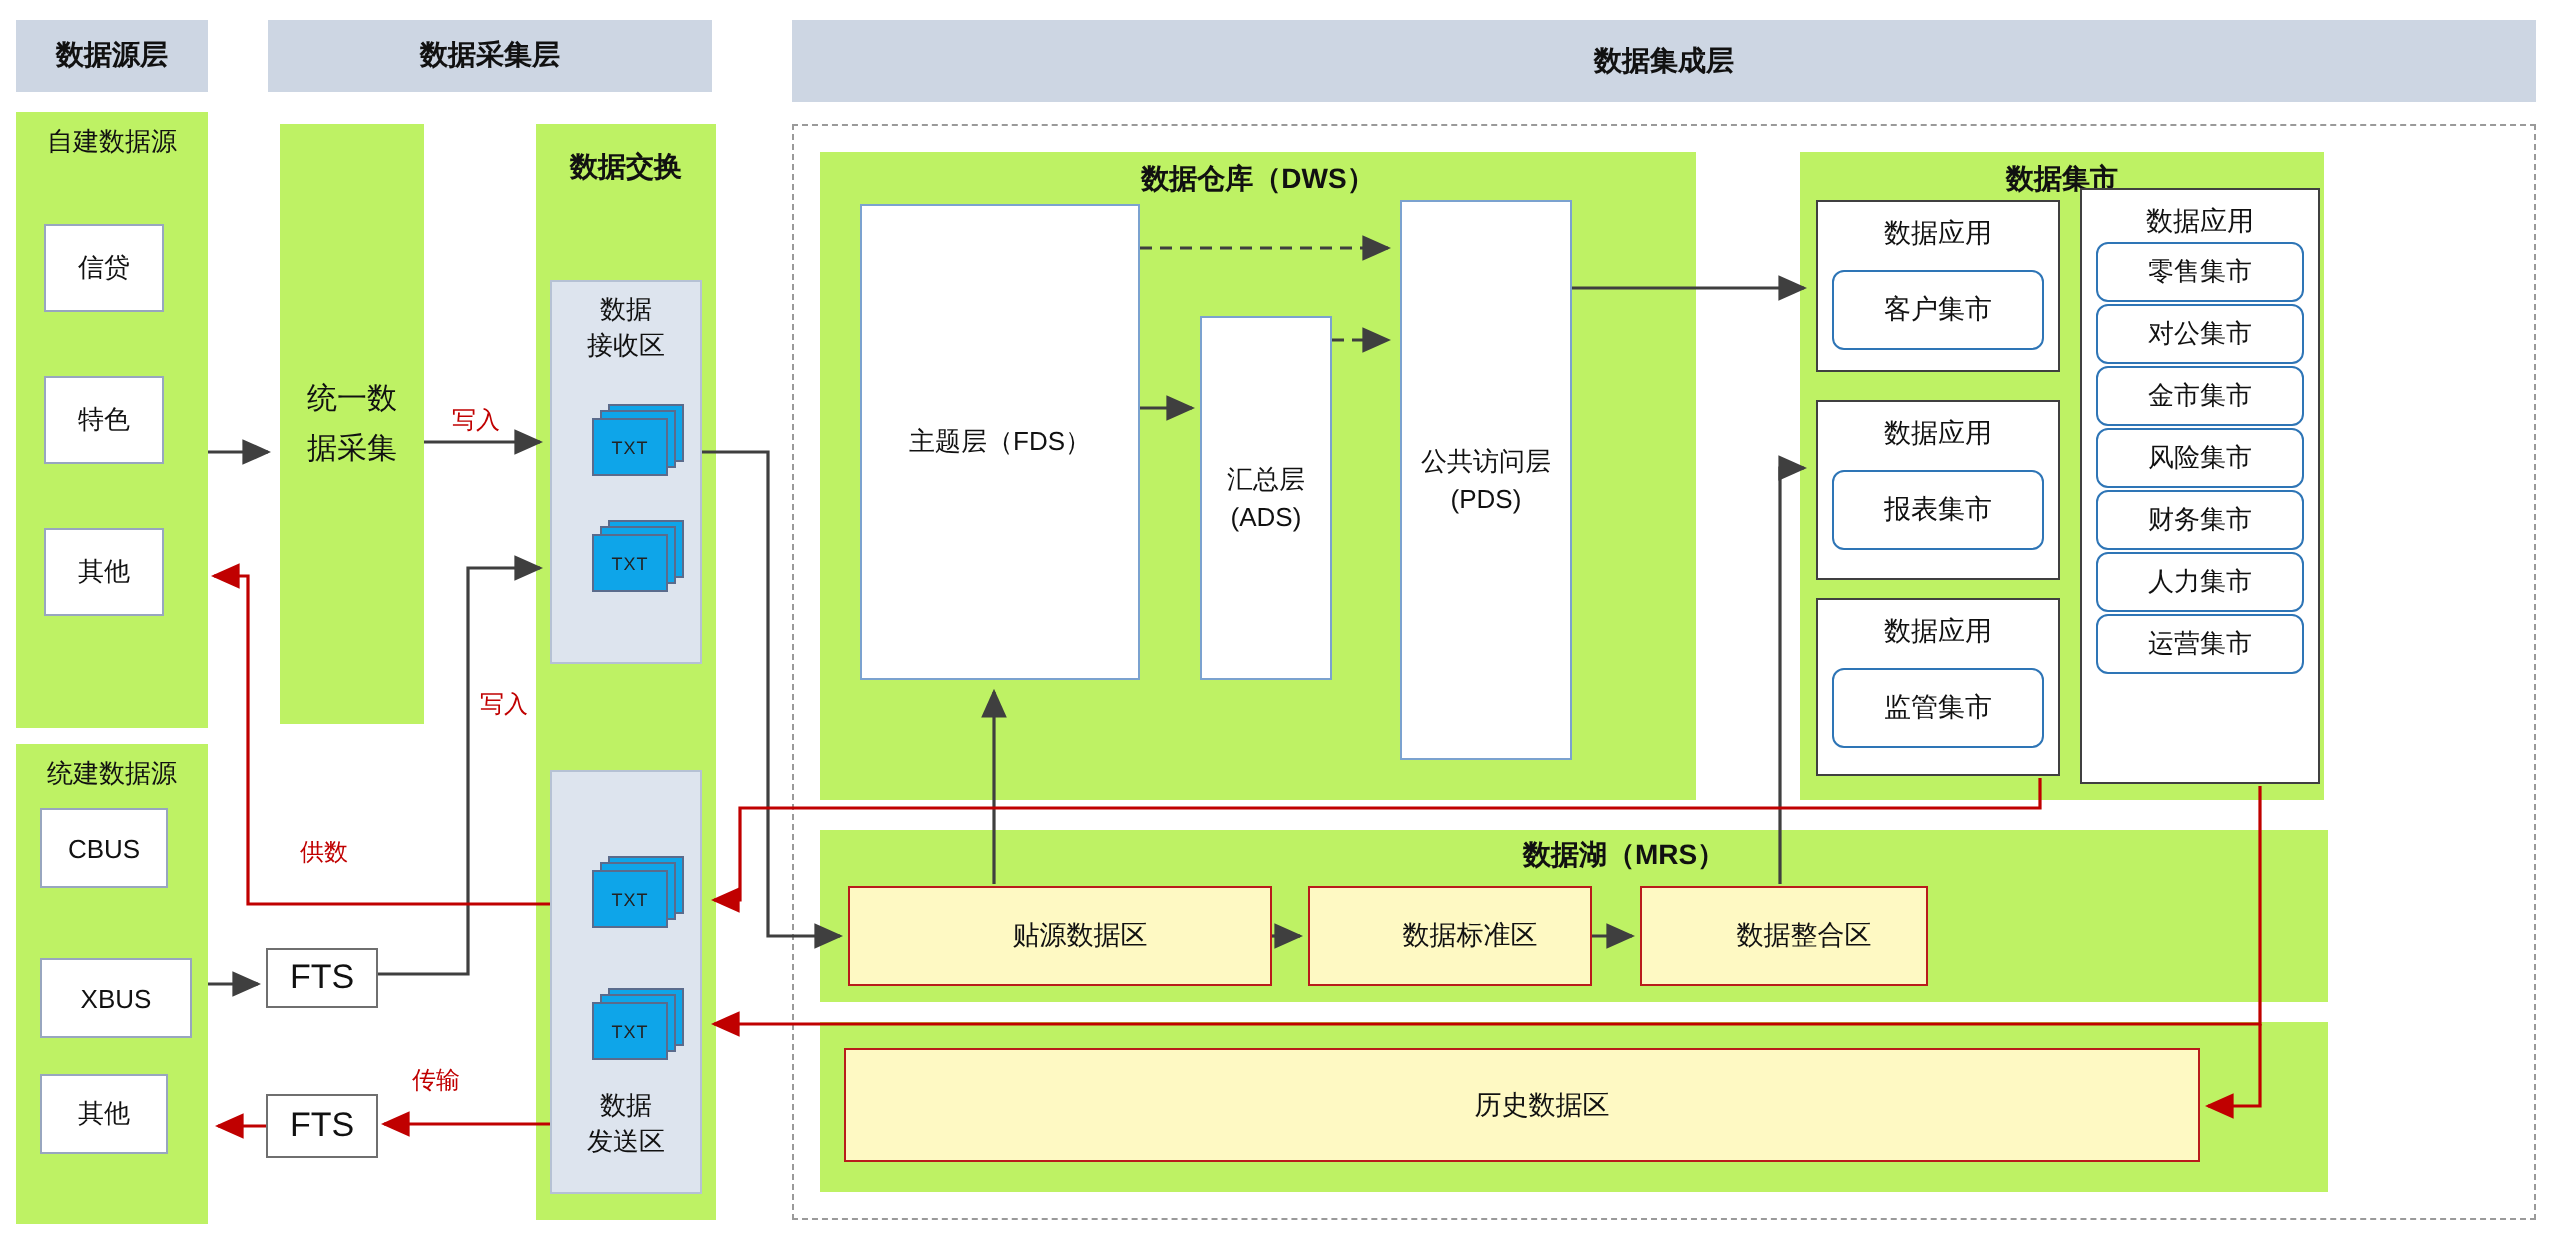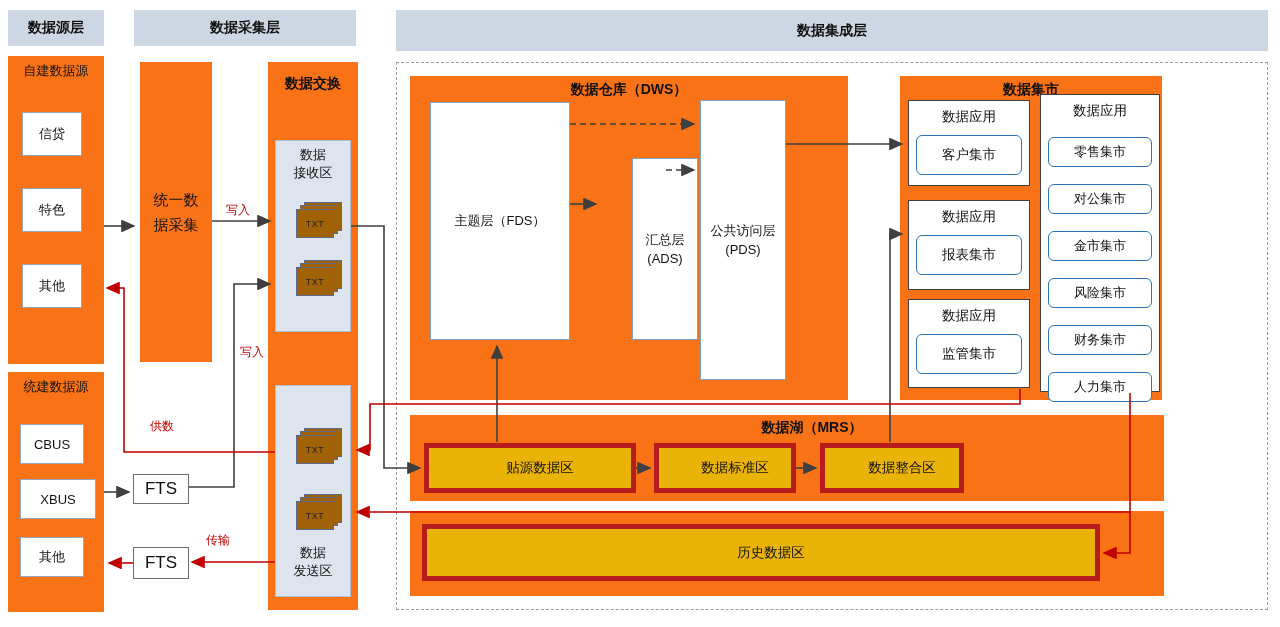--- a/index.html
+++ b/index.html
@@ -3,37 +3,37 @@
 <meta charset="utf-8">
 <style>
   html,body{margin:0;padding:0;background:#fff;}
   #canvas{
     position:relative;width:1280px;height:627px;background:#fff;
     font-family:"Liberation Sans","DejaVu Sans",sans-serif;color:#111;
     overflow:hidden;
   }
   .abs{position:absolute;box-sizing:border-box;}
   .fc{display:flex;align-items:center;justify-content:center;text-align:center;}
-  .panel{background:#f97316;}
+  .panel{background:#bef264;}
   .hdr{background:#cdd6e3;font-weight:700;font-size:14px;}
   .sec-title{font-weight:700;font-size:14px;}
   .sub-title{font-size:13px;}
   .pre{white-space:pre-line;}
   .srcbox{background:#fff;border:1px solid #98a6bf;font-size:13px;}
   .ftsbox{background:#fff;border:1px solid #6f6f6f;font-size:17px;}
   .dwsbox{background:#fff;border:1px solid #7ba2cf;font-size:13px;line-height:1.5;}
-  .mrsbox{background:#eab308;border:5px solid #b91c1c;font-size:13.5px;padding-left:20px;}
+  .mrsbox{background:#fef9c3;border:1px solid #b91c1c;font-size:13.5px;padding-left:20px;}
   .app-group{background:#fff;border:1.5px solid #404040;display:flex;flex-direction:column;align-items:center;padding:7px 8px;}
   .app-label{font-size:13.5px;}
   .mart-box{width:100%;height:38px;margin-top:9px;border:1px solid #2e75b6;border-radius:6px;background:#fff;
     display:flex;align-items:center;justify-content:center;font-size:13.5px;flex:none;}
-  .mart-box.small{height:28px;margin-top:17px;font-size:13px;}
+  .mart-box.small{height:28px;margin-top:1px;font-size:13px;}
   .dashed{border:1px dashed #9a9a9a;background:#fff;}
   .txt-stack{width:46px;height:36px;}
-  .pg{position:absolute;background:#a16207;border:1px solid #5a6b8c;width:38px;height:29px;box-sizing:border-box;}
+  .pg{position:absolute;background:#0ea5e9;border:1px solid #5a6b8c;width:38px;height:29px;box-sizing:border-box;}
   .p3{right:0;top:0;}
   .p2{right:4px;top:3px;}
   .p1{left:0;bottom:0;display:flex;align-items:center;justify-content:center;font-size:9px;color:#222;letter-spacing:.5px;}
   .rlabel{position:absolute;color:#c00000;font-size:12px;z-index:6;}
   #wires{position:absolute;left:0;top:0;z-index:5;pointer-events:none;}
   .lb{stroke:#3f3f3f;stroke-width:1.6;fill:none;}
   .lr{stroke:#c00000;stroke-width:1.6;fill:none;}
   .dash{stroke-dasharray:6 4;}
 </style>
 </head>
@@ -46,21 +46,21 @@
   <div class="abs hdr fc" style="left:396px;top:10px;width:872px;height:41px;">数据集成层</div>
 
   <div class="abs panel" style="left:8px;top:56px;width:96px;height:308px;"></div>
   <div class="abs sub-title fc" style="left:8px;top:62px;width:96px;height:18px;">自建数据源</div>
   <div class="abs srcbox fc" style="left:22px;top:112px;width:60px;height:44px;">信贷</div>
   <div class="abs srcbox fc" style="left:22px;top:188px;width:60px;height:44px;">特色</div>
   <div class="abs srcbox fc" style="left:22px;top:264px;width:60px;height:44px;">其他</div>
 
   <div class="abs panel" style="left:8px;top:372px;width:96px;height:240px;"></div>
   <div class="abs sub-title fc" style="left:8px;top:378px;width:96px;height:18px;">统建数据源</div>
-  <div class="abs srcbox fc" style="left:20px;top:424px;width:64px;height:40px;">CBUS</div>
+  <div class="abs srcbox fc" style="left:20px;top:404px;width:64px;height:40px;">CBUS</div>
   <div class="abs srcbox fc" style="left:20px;top:479px;width:76px;height:40px;">XBUS</div>
   <div class="abs srcbox fc" style="left:20px;top:537px;width:64px;height:40px;">其他</div>
 
   <div class="abs panel fc" style="left:140px;top:62px;width:72px;height:300px;font-size:15px;line-height:1.7;padding:0 12px;">统一数据采集</div>
   <div class="abs ftsbox fc" style="left:133px;top:474px;width:56px;height:30px;">FTS</div>
   <div class="abs ftsbox fc" style="left:133px;top:547px;width:56px;height:32px;">FTS</div>
 
   <div class="abs panel" style="left:268px;top:62px;width:90px;height:548px;"></div>
   <div class="abs sec-title fc" style="left:268px;top:74px;width:90px;height:20px;font-family:Liberation Serif, serif;">数据交换</div>
 
@@ -90,21 +90,21 @@
     <div class="pg p1">TXT</div>
   </div>
   <div class="abs sub-title pre fc" style="left:275px;top:544px;width:76px;height:36px;line-height:1.35;">数据
 发送区</div>
 
   <div class="abs dashed" style="left:396px;top:62px;width:872px;height:548px;"></div>
 
   <div class="abs panel" style="left:410px;top:76px;width:438px;height:324px;"></div>
   <div class="abs sec-title fc" style="left:410px;top:80px;width:438px;height:20px;">数据仓库（DWS）</div>
   <div class="abs dwsbox fc" style="left:430px;top:102px;width:140px;height:238px;">主题层（FDS）</div>
-  <div class="abs dwsbox pre fc" style="left:600px;top:158px;width:66px;height:182px;margin-left:32px;">汇总层
+  <div class="abs dwsbox pre fc" style="left:600px;top:158px;width:66px;height:182px;">汇总层
 (ADS)</div>
   <div class="abs dwsbox pre fc" style="left:700px;top:100px;width:86px;height:280px;">公共访问层
 (PDS)</div>
 
   <div class="abs panel" style="left:900px;top:76px;width:262px;height:324px;"></div>
   <div class="abs sec-title fc" style="left:900px;top:80px;width:262px;height:20px;">数据集市</div>
 
   <div class="abs app-group" style="left:908px;top:100px;width:122px;height:86px;">
     <div class="app-label">数据应用</div>
     <div class="mart-box">客户集市</div>

